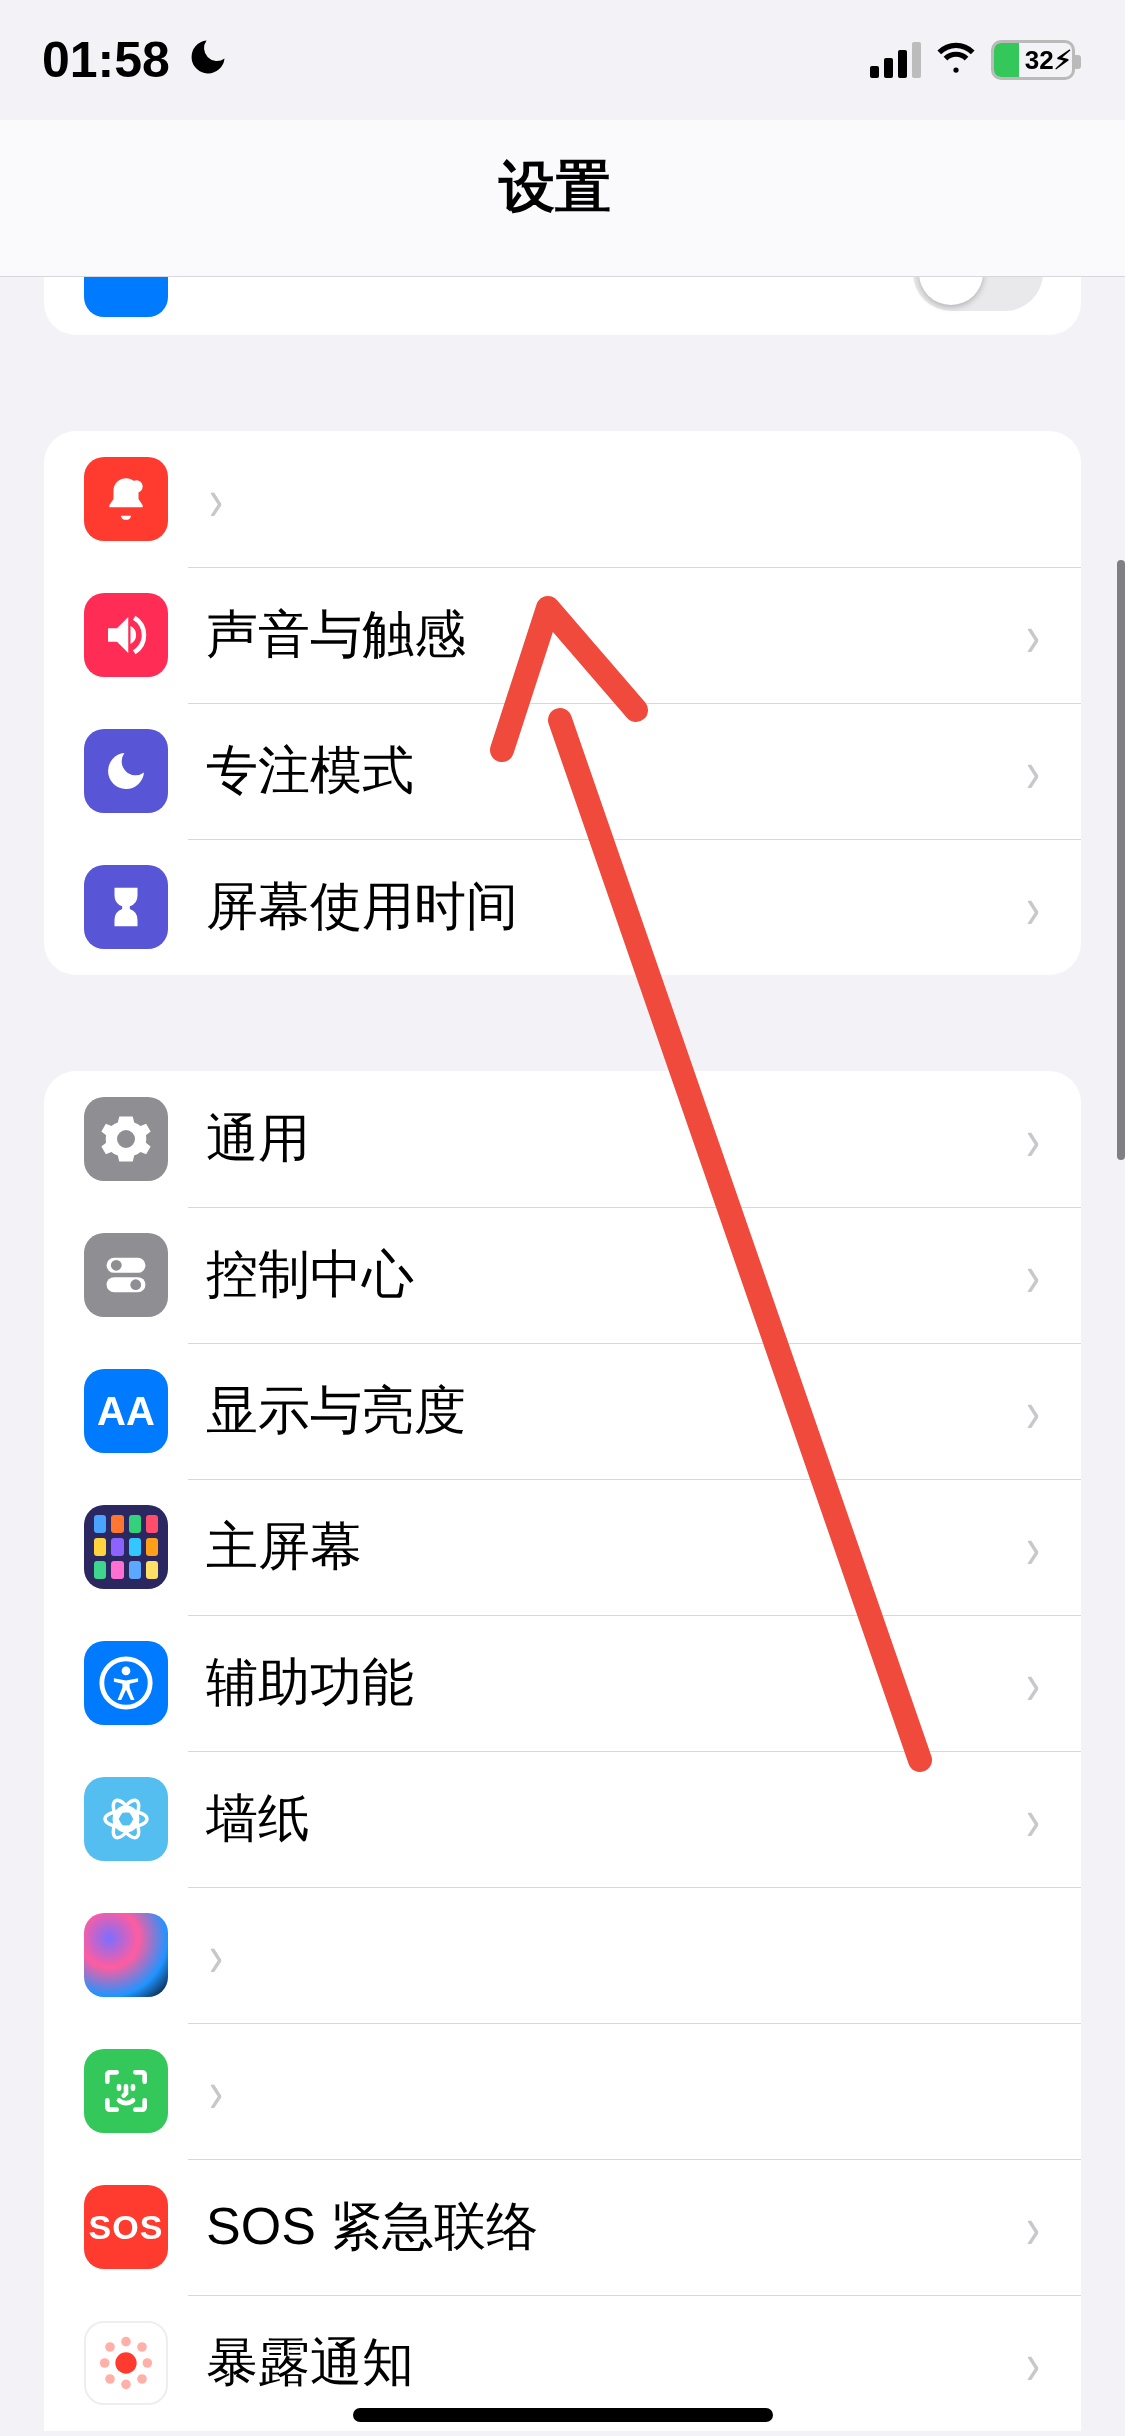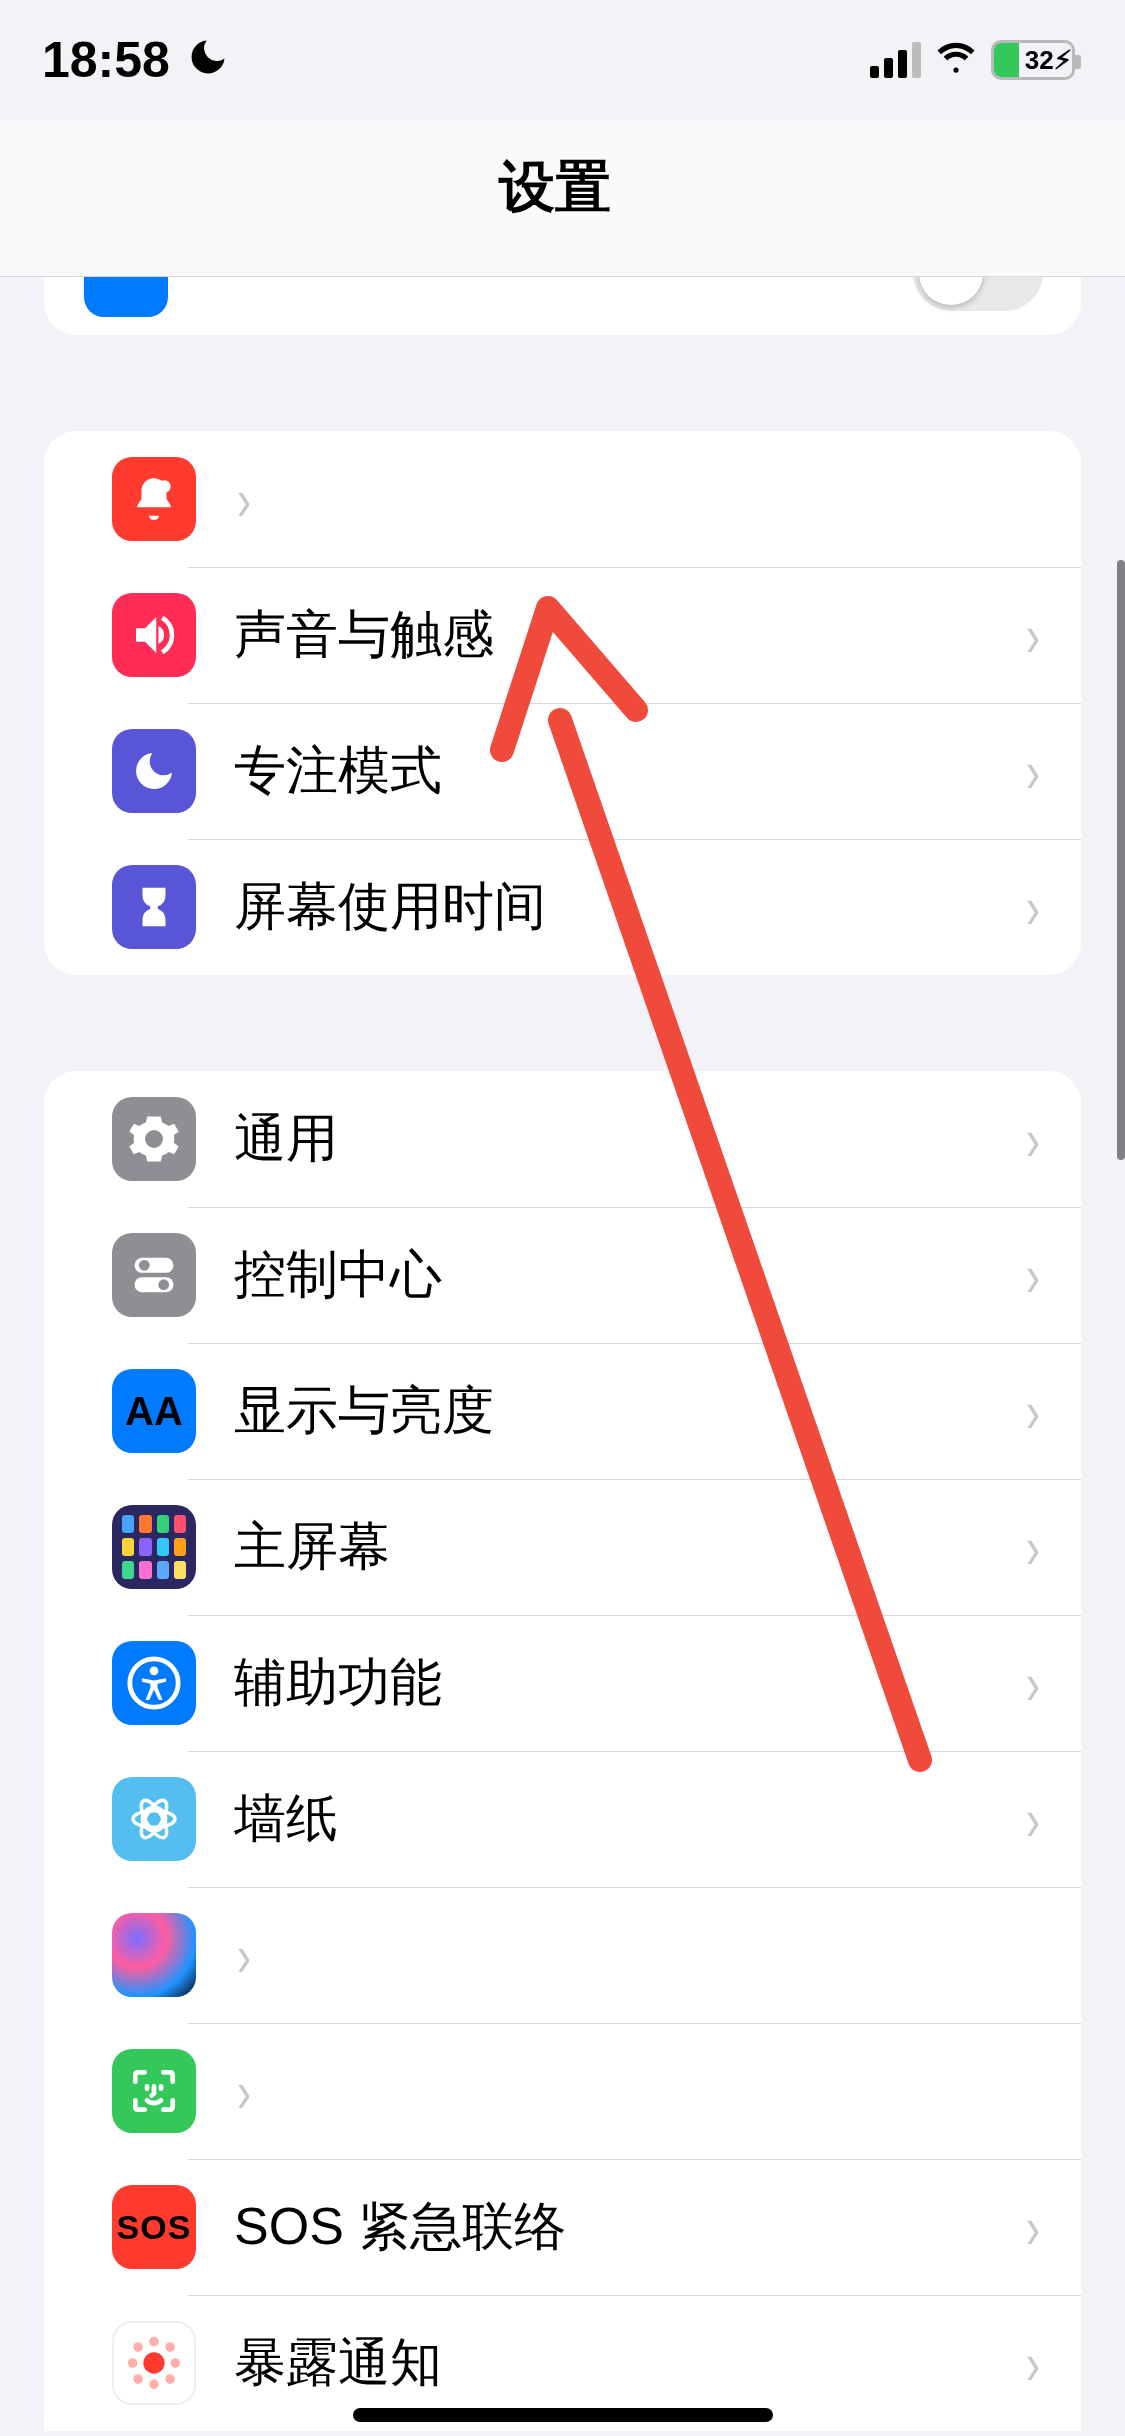--- a/index.html
+++ b/index.html
@@ -151,23 +151,22 @@
     background:#d7d7dc;
   }
   .icon {
     width:84px; height:84px;
     border-radius:20px;
     flex-shrink:0;
     display:flex;
     align-items:center;
     justify-content:center;
     font-size:48px;
-    color:#000000;
+    color:#ffffff;
     margin-right: 38px;
-    margin-left: 28px;
   }
   .label {
     font-size: 52px;
     color:#000;
     flex-grow:1;
   }
   .chevron {
     font-size: 60px;
     font-weight:400;
     color:#c7c7cc;
@@ -229,21 +228,21 @@
     width:420px; height:14px;
     background:#000;
     border-radius:10px;
   }
 </style>
 </head>
 <body>
 
 <div class="status-bar">
   <div class="status-left">
-    <span>18:58</span>
+    <span>01:58</span>
     <span class="moon-icon">
       <svg width="44" height="44" viewBox="0 0 24 24">
           <path fill="#000" d="M21 12.79A9 9 0 1 1 11.21 3 7 7 0 0 0 21 12.79z"></path>
         </svg>
     </span>
   </div>
   <div class="status-right">
     <div class="signal-bars">
       <span></span>
         <span></span>

